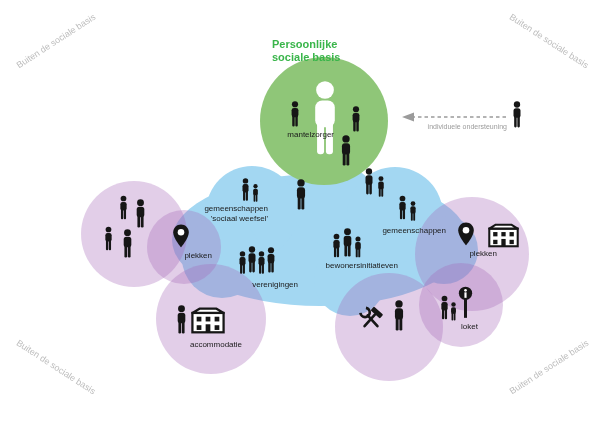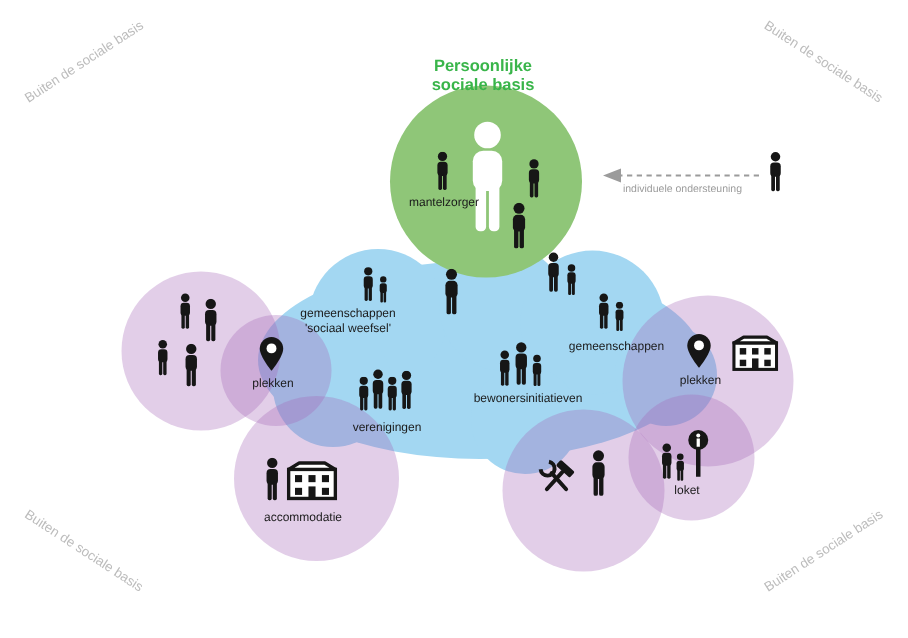--- a/index.html
+++ b/index.html
@@ -1,24 +1,24 @@
 <!DOCTYPE html>
 <html><head>
 <meta charset="utf-8">
 <style>
   * { margin:0; padding:0; box-sizing:border-box; }
   html,body { background:#fff; font-family:"Liberation Sans", sans-serif; }
   .canvas { position:relative; width:605px; height:425px; background:#fff; overflow:hidden; }
   .bg { position:absolute; left:0; top:0; }
   .abs { position:absolute; }
-  .title { position:absolute; font-weight:bold; font-size:11px; line-height:1.18; text-align:center; }
+  .title { position:absolute; font-weight:bold; font-size:11px; line-height:1.18; }
   .title.green  { color:#39b54a; }
   .title.blue   { color:#29abe2; }
   .title.purple { color:#ab57b1; }
-  .lbl { position:absolute; font-size:8px; line-height:1.25; color:#1a1a1a; text-align:center; }
+  .lbl { position:absolute; font-size:8px; line-height:1.25; color:#1a1a1a; text-align:right; }
   .lbl.tiny { font-size:7px; color:#9b9b9b; }
   .corner { position:absolute; width:112px; font-size:9px; color:#bcbcbc; text-align:center; transform-origin:center; }
   .pi { position:absolute; fill:#161616; }
   .ic { position:absolute; }
 </style>
 </head>
 <body>
 
 <div class="canvas">
 

